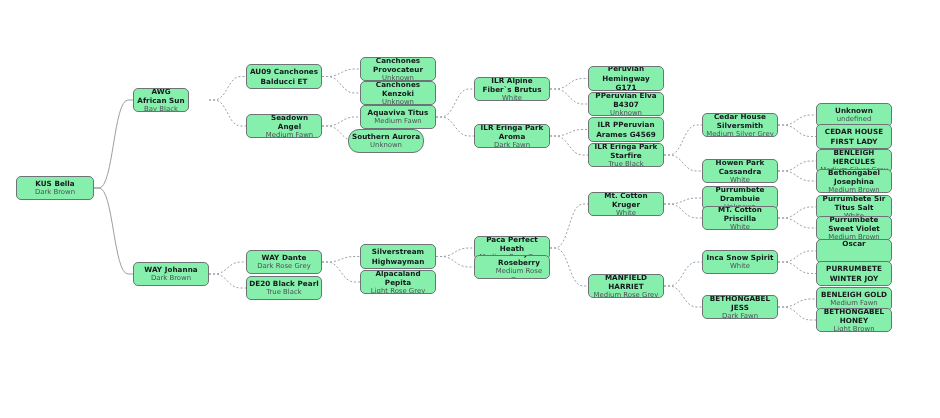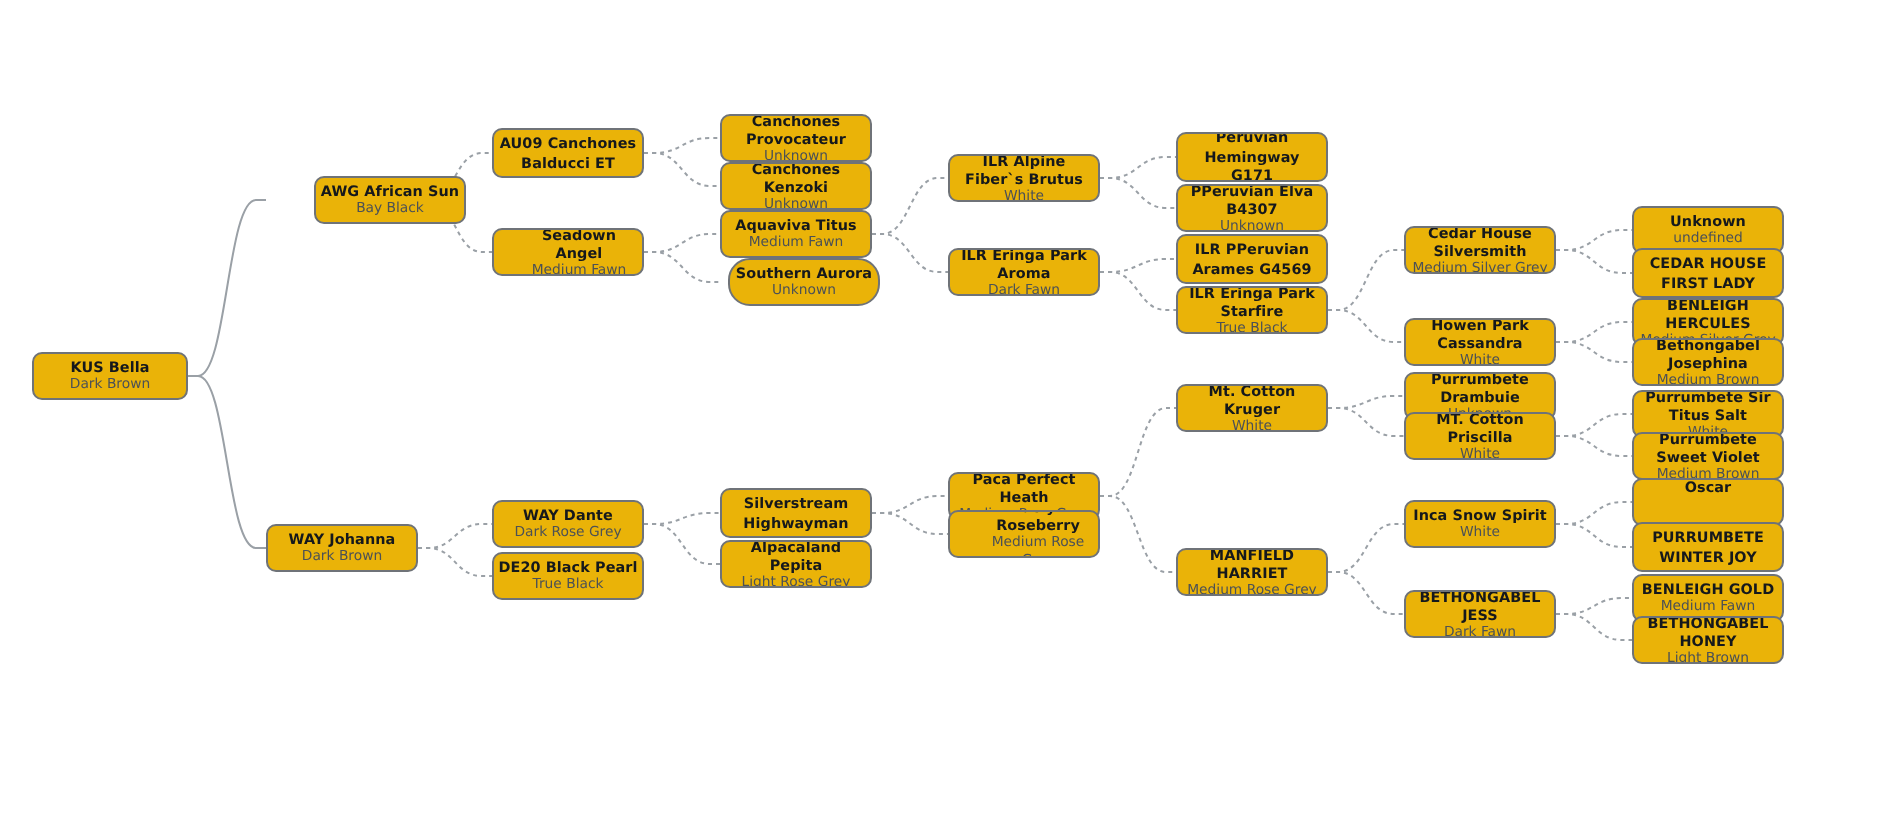--- a/index.html
+++ b/index.html
@@ -5,21 +5,21 @@
   html,body{margin:0;padding:0;}
   body{
     width:940px;height:418px;background:#ffffff;overflow:hidden;
     font-family:"DejaVu Sans","Liberation Sans",sans-serif;
     -webkit-font-smoothing:antialiased;
   }
   #chart{position:relative;width:940px;height:418px;}
   svg#links{position:absolute;left:0;top:0;width:940px;height:418px;pointer-events:none;}
   .node{
     position:absolute;box-sizing:border-box;
-    border:1px solid #6f7378;border-radius:5px;background:#eab308;
+    border:1px solid #6f7378;border-radius:5px;background:#86efac;
     display:flex;flex-direction:column;align-items:center;justify-content:center;
     text-align:center;overflow:hidden;
   }
   .node .nm{
     font-size:7.2px;font-weight:bold;color:#15181c;line-height:9px;
     letter-spacing:.05px;white-space:pre-line;padding:0 2px;
   }
   .node .cl{
     font-size:6.9px;font-weight:normal;color:#4c5156;line-height:9px;
     padding:0 2px;
@@ -68,21 +68,21 @@
       <path d="M778,262H783C797,262 797,251 811,251H816" fill="none" stroke="#9aa0a6" stroke-width="1" stroke-dasharray="2,2"></path>
       <path d="M778,262H783C797,262 797,273.5 811,273.5H816" fill="none" stroke="#9aa0a6" stroke-width="1" stroke-dasharray="2,2"></path>
       <path d="M778,307H783C797,307 797,299 811,299H816" fill="none" stroke="#9aa0a6" stroke-width="1" stroke-dasharray="2,2"></path>
       <path d="M778,307H783C797,307 797,320 811,320H816" fill="none" stroke="#9aa0a6" stroke-width="1" stroke-dasharray="2,2"></path>
     </svg>
   <div id="nodes">
       <div class="node" style="left: 16px; top: 176px; width: 78px; height: 24px;">
         <div class="nm">KUS Bella</div>
         <div class="cl">Dark Brown</div>
       </div>
-      <div class="node" style="left: 133px; top: 88px; width: 76px; height: 24px; margin-left: 24px;">
+      <div class="node" style="left: 133px; top: 88px; width: 56px; height: 24px;">
         <div class="nm">AWG African Sun</div>
         <div class="cl">Bay Black</div>
       </div>
       <div class="node" style="left: 133px; top: 262px; width: 76px; height: 24px;">
         <div class="nm">WAY Johanna</div>
         <div class="cl">Dark Brown</div>
       </div>
       <div class="node twoline" style="left: 246px; top: 64px; width: 76px; height: 25px;">
         <div class="nm">AU09 Canchones Balducci ET</div>
       </div>
@@ -103,21 +103,21 @@
         <div class="cl">Unknown</div>
       </div>
       <div class="node" style="left: 360px; top: 81px; width: 76px; height: 24px;">
         <div class="nm">Canchones Kenzoki</div>
         <div class="cl">Unknown</div>
       </div>
       <div class="node" style="left: 360px; top: 105px; width: 76px; height: 24px;">
         <div class="nm">Aquaviva Titus</div>
         <div class="cl">Medium Fawn</div>
       </div>
-      <div class="node" style="left: 364px; top: 129px; width: 76px; height: 24px; border-radius: 11px;">
+      <div class="node" style="left: 348px; top: 129px; width: 76px; height: 24px; border-radius: 11px;">
         <div class="nm">Southern Aurora</div>
         <div class="cl">Unknown</div>
       </div>
       <div class="node twoline" style="left: 360px; top: 244px; width: 76px; height: 25px;">
         <div class="nm">Silverstream Highwayman</div>
       </div>
       <div class="node" style="left: 360px; top: 270px; width: 76px; height: 24px;">
         <div class="nm">Alpacaland Pepita</div>
         <div class="cl">Light Rose Grey</div>
       </div>

